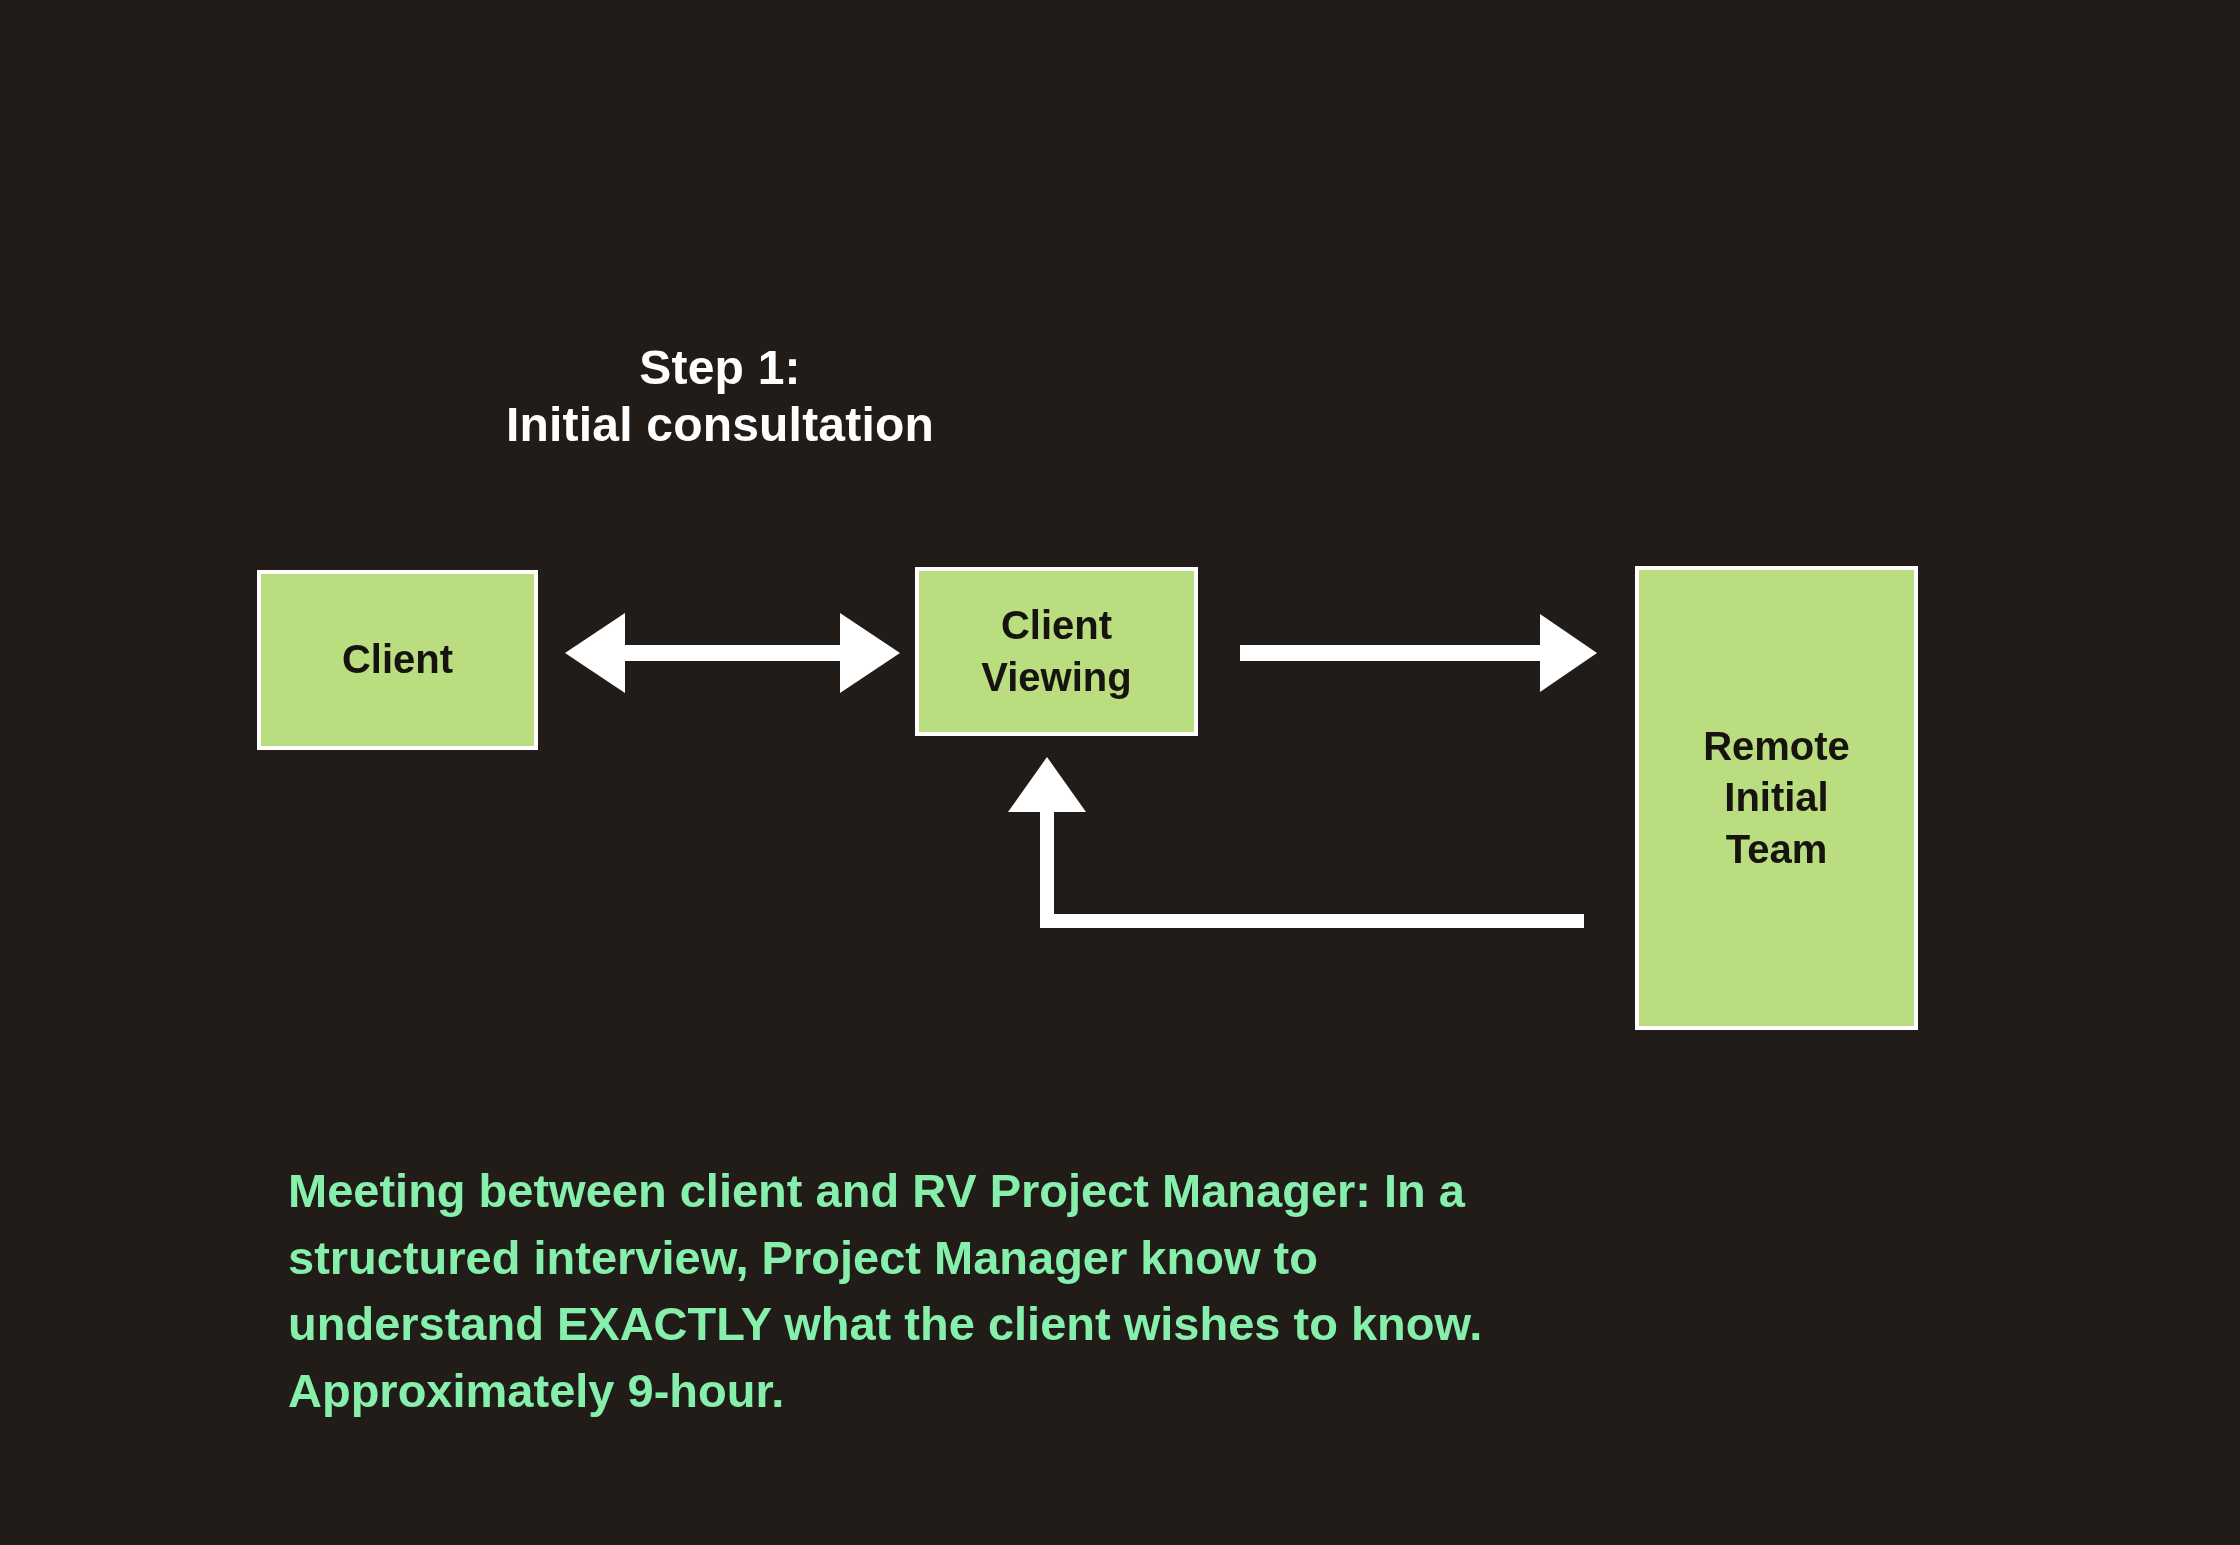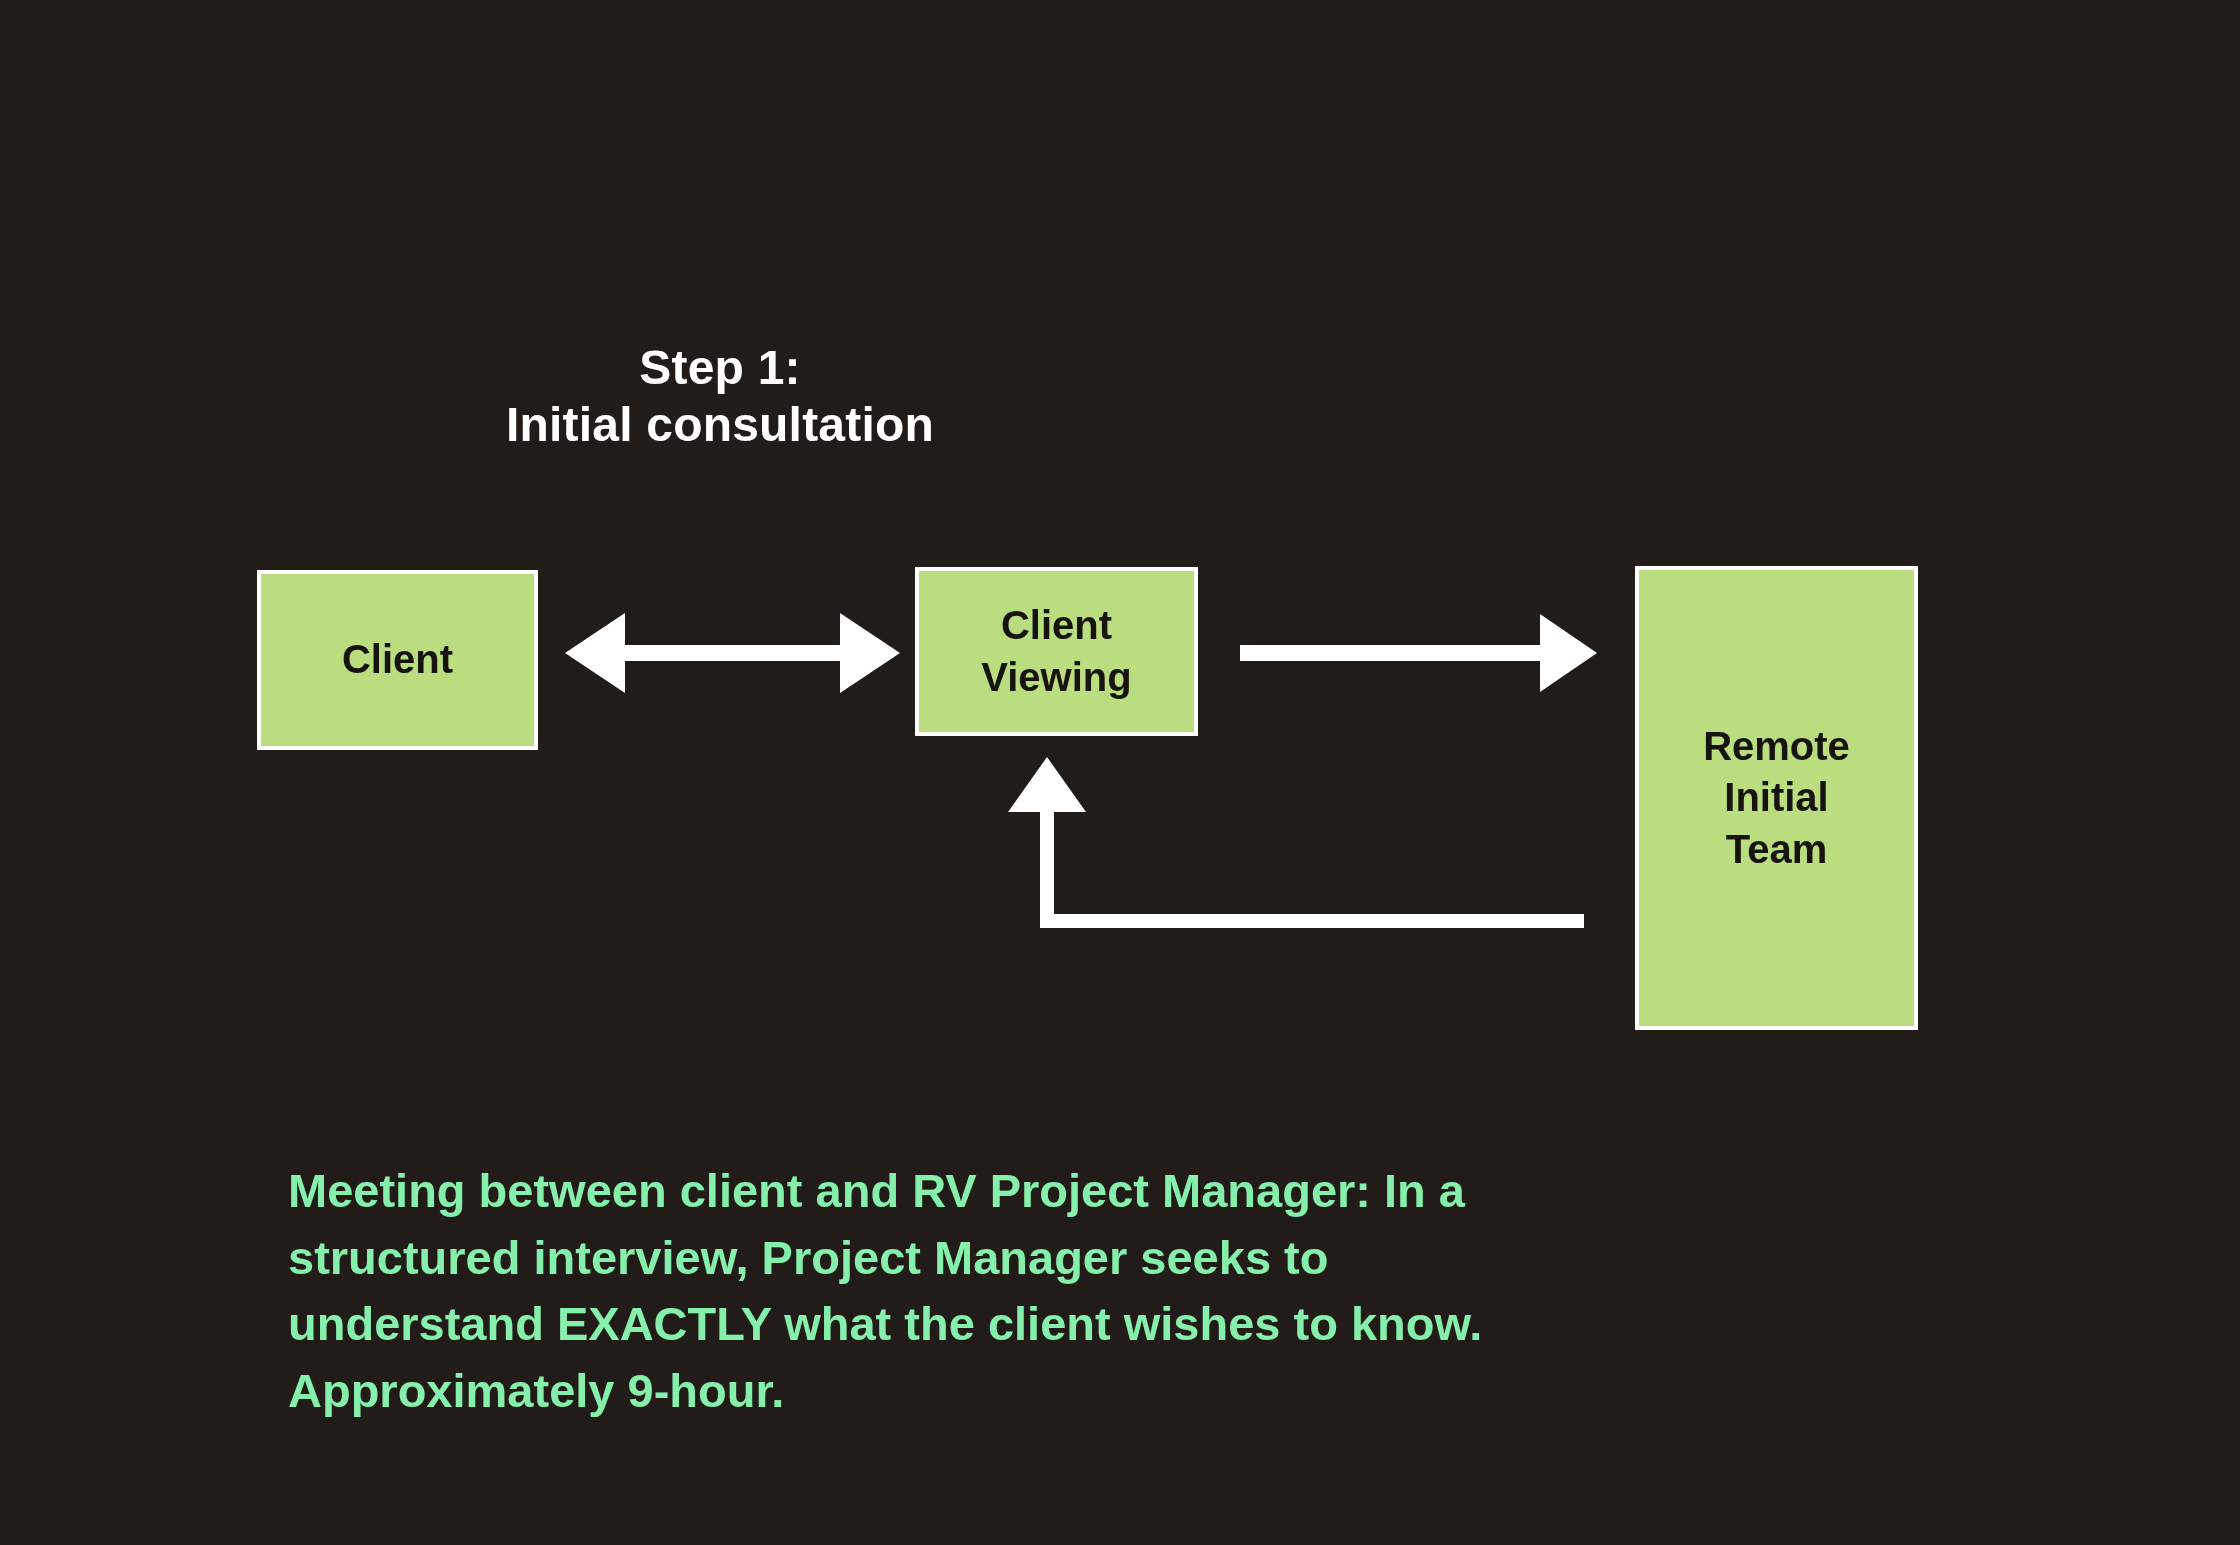--- a/index.html
+++ b/index.html
@@ -131,18 +131,18 @@
 
     <g>
       <rect x="1040" y="914" width="544" height="14" fill="#ffffff"></rect>
       <rect x="1040" y="800" width="14" height="128" fill="#ffffff"></rect>
       <polygon points="1047,757 1008,812 1086,812" fill="#ffffff"></polygon>
     </g>
   </svg>
 
   <div class="caption">
     <span class="caption-line">Meeting between client and RV Project Manager: In a</span>
-    <span class="caption-line">structured interview, Project Manager seeks to</span>
+    <span class="caption-line">structured interview, Project Manager know to</span>
     <span class="caption-line">understand EXACTLY what the client wishes to know.</span>
     <span class="caption-line">Approximately 9-hour.</span>
   </div>
 
 </div>
 
 </body></html>

